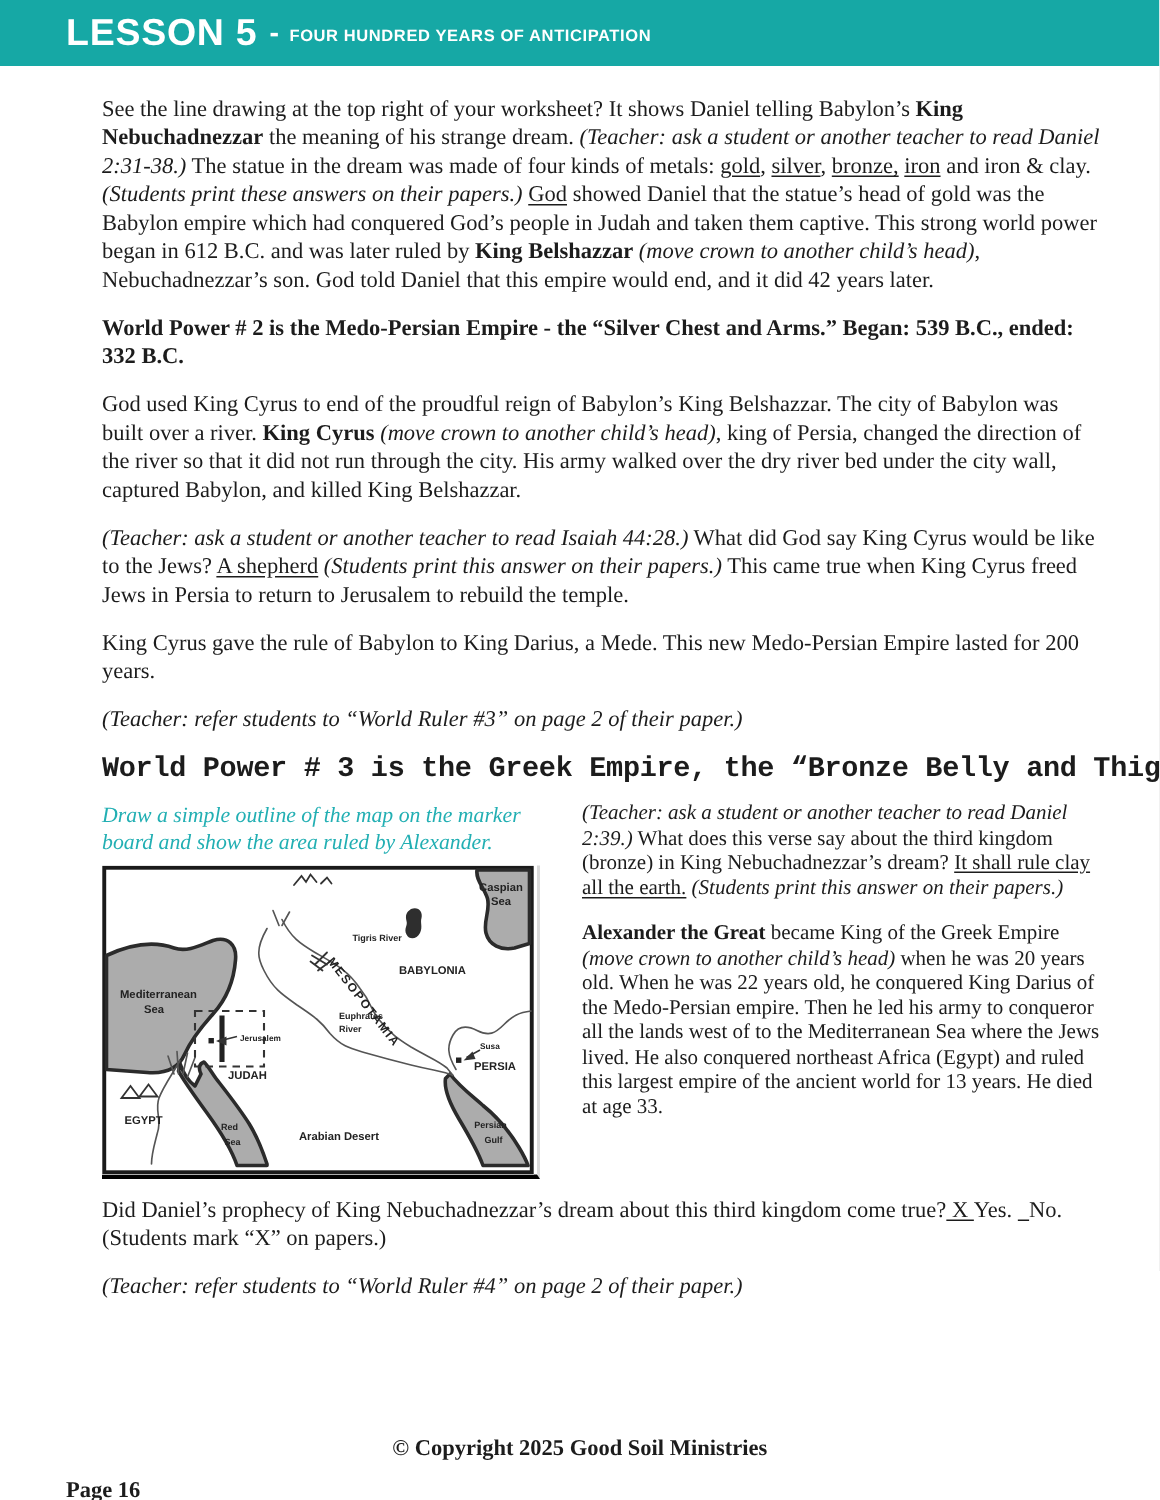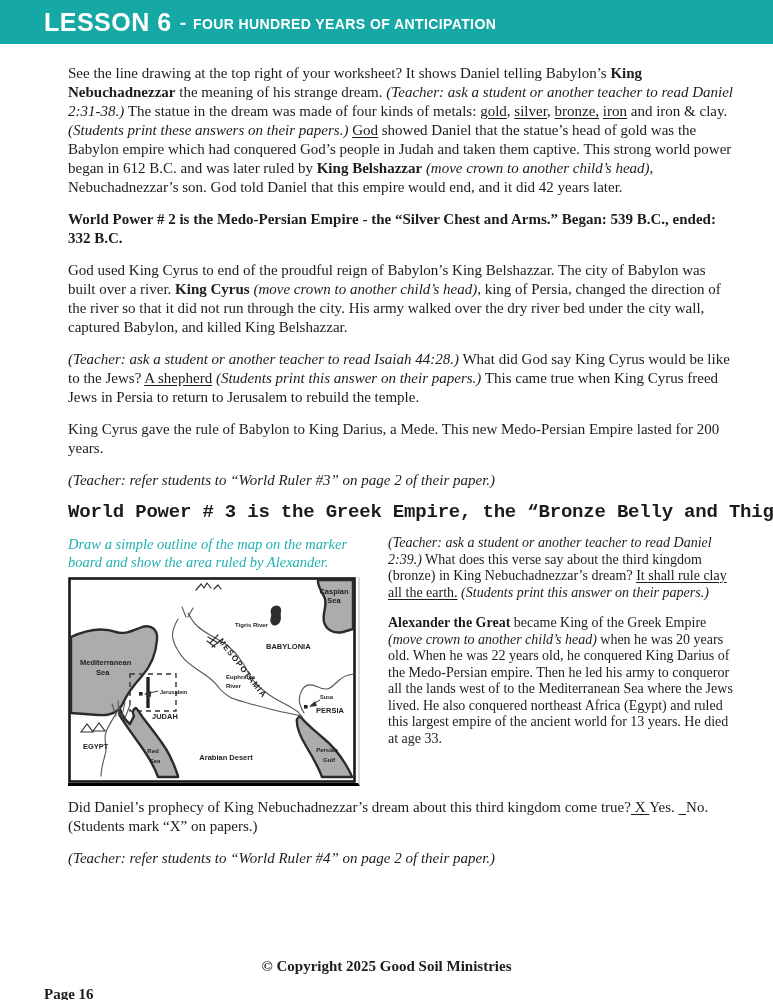--- a/index.html
+++ b/index.html
@@ -2,21 +2,21 @@
 <html><head>
 <meta charset="utf-8">
 <style>
   html,body{margin:0;padding:0;background:#e8e8e8;}
   .page{position:relative;width:773px;height:1000px;background:#ffffff;margin:0 auto;
         font-family:"Liberation Serif",serif;color:#1c1c1c;overflow:hidden;}
   .header-bar{height:44px;background:#16a8a5;display:flex;align-items:center;
         padding-left:44px;color:#ffffff;font-family:"Liberation Sans",sans-serif;font-weight:bold;}
   .header-bar .main-title{font-size:25px;letter-spacing:.5px;}
   .header-bar .dash{font-size:19px;margin:0 7px 0 8px;padding-top:2px;}
-  .header-bar .sub-title{font-size:14px;letter-spacing:.4px;padding-top:3px;}
+  .header-bar .sub-title{font-size:11px;letter-spacing:.4px;padding-top:3px;}
 
   .content{padding:20px 37px 0 44px;margin-left:24px;}
   .blk{margin:0 0 13px 0;font-size:15px;line-height:19px;}
   .note{font-style:italic;}
   .h2{font-weight:bold;}
   .h2-nowrap{white-space:nowrap;letter-spacing:-0.2px;font-size:19px;font-family:Liberation Mono, monospace;}
 
   .st-b{font-weight:bold;}
   .st-i{font-style:italic;}
   .st-u{text-decoration:underline;text-underline-offset:2px;}
@@ -40,21 +40,21 @@
 
   .page-num{position:absolute;left:44px;top:986px;font-weight:bold;font-size:15px;}
   .copyright{position:absolute;left:0;right:0;top:958px;text-align:center;font-weight:bold;font-size:15px;}
 </style>
 </head>
 <body>
 
 <div class="page">
 
   <div class="header-bar">
-    <span class="main-title">LESSON 6</span>
+    <span class="main-title">LESSON 5</span>
     <span class="dash">-</span>
     <span class="sub-title">FOUR HUNDRED YEARS OF ANTICIPATION</span>
   </div>
 
   <div class="content">
 
     <p class="blk"><span>See the line drawing at the top right of your worksheet? It shows Daniel telling Babylon’s </span><span class="st-b">King Nebuchadnezzar</span><span> the meaning of his strange dream. </span><span class="st-i">(Teacher: ask a student or another teacher to read Daniel 2:31-38.)</span><span> The statue in the dream was made of four kinds of metals: </span><span class="st-u">gold</span><span>, </span><span class="st-u">silver</span><span>, </span><span class="st-u">bronze,</span><span> </span><span class="st-u">iron</span><span> and iron &amp; clay. </span><span class="st-i">(Students print these answers on their papers.)</span><span> </span><span class="st-u">God</span><span> showed Daniel that the statue’s head of gold was the Babylon empire which had conquered God’s people in Judah and taken them captive. This strong world power began in 612 B.C. and was later ruled by </span><span class="st-b">King Belshazzar</span><span> </span><span class="st-i">(move crown to another child’s head)</span><span>, Nebuchadnezzar’s son. God told Daniel that this empire would end, and it did 42 years later.</span></p>
 
 
     <p class="blk h2">World Power # 2 is the Medo-Persian Empire - the “Silver Chest and Arms.” Began: 539 B.C., ended: 332 B.C.</p>

